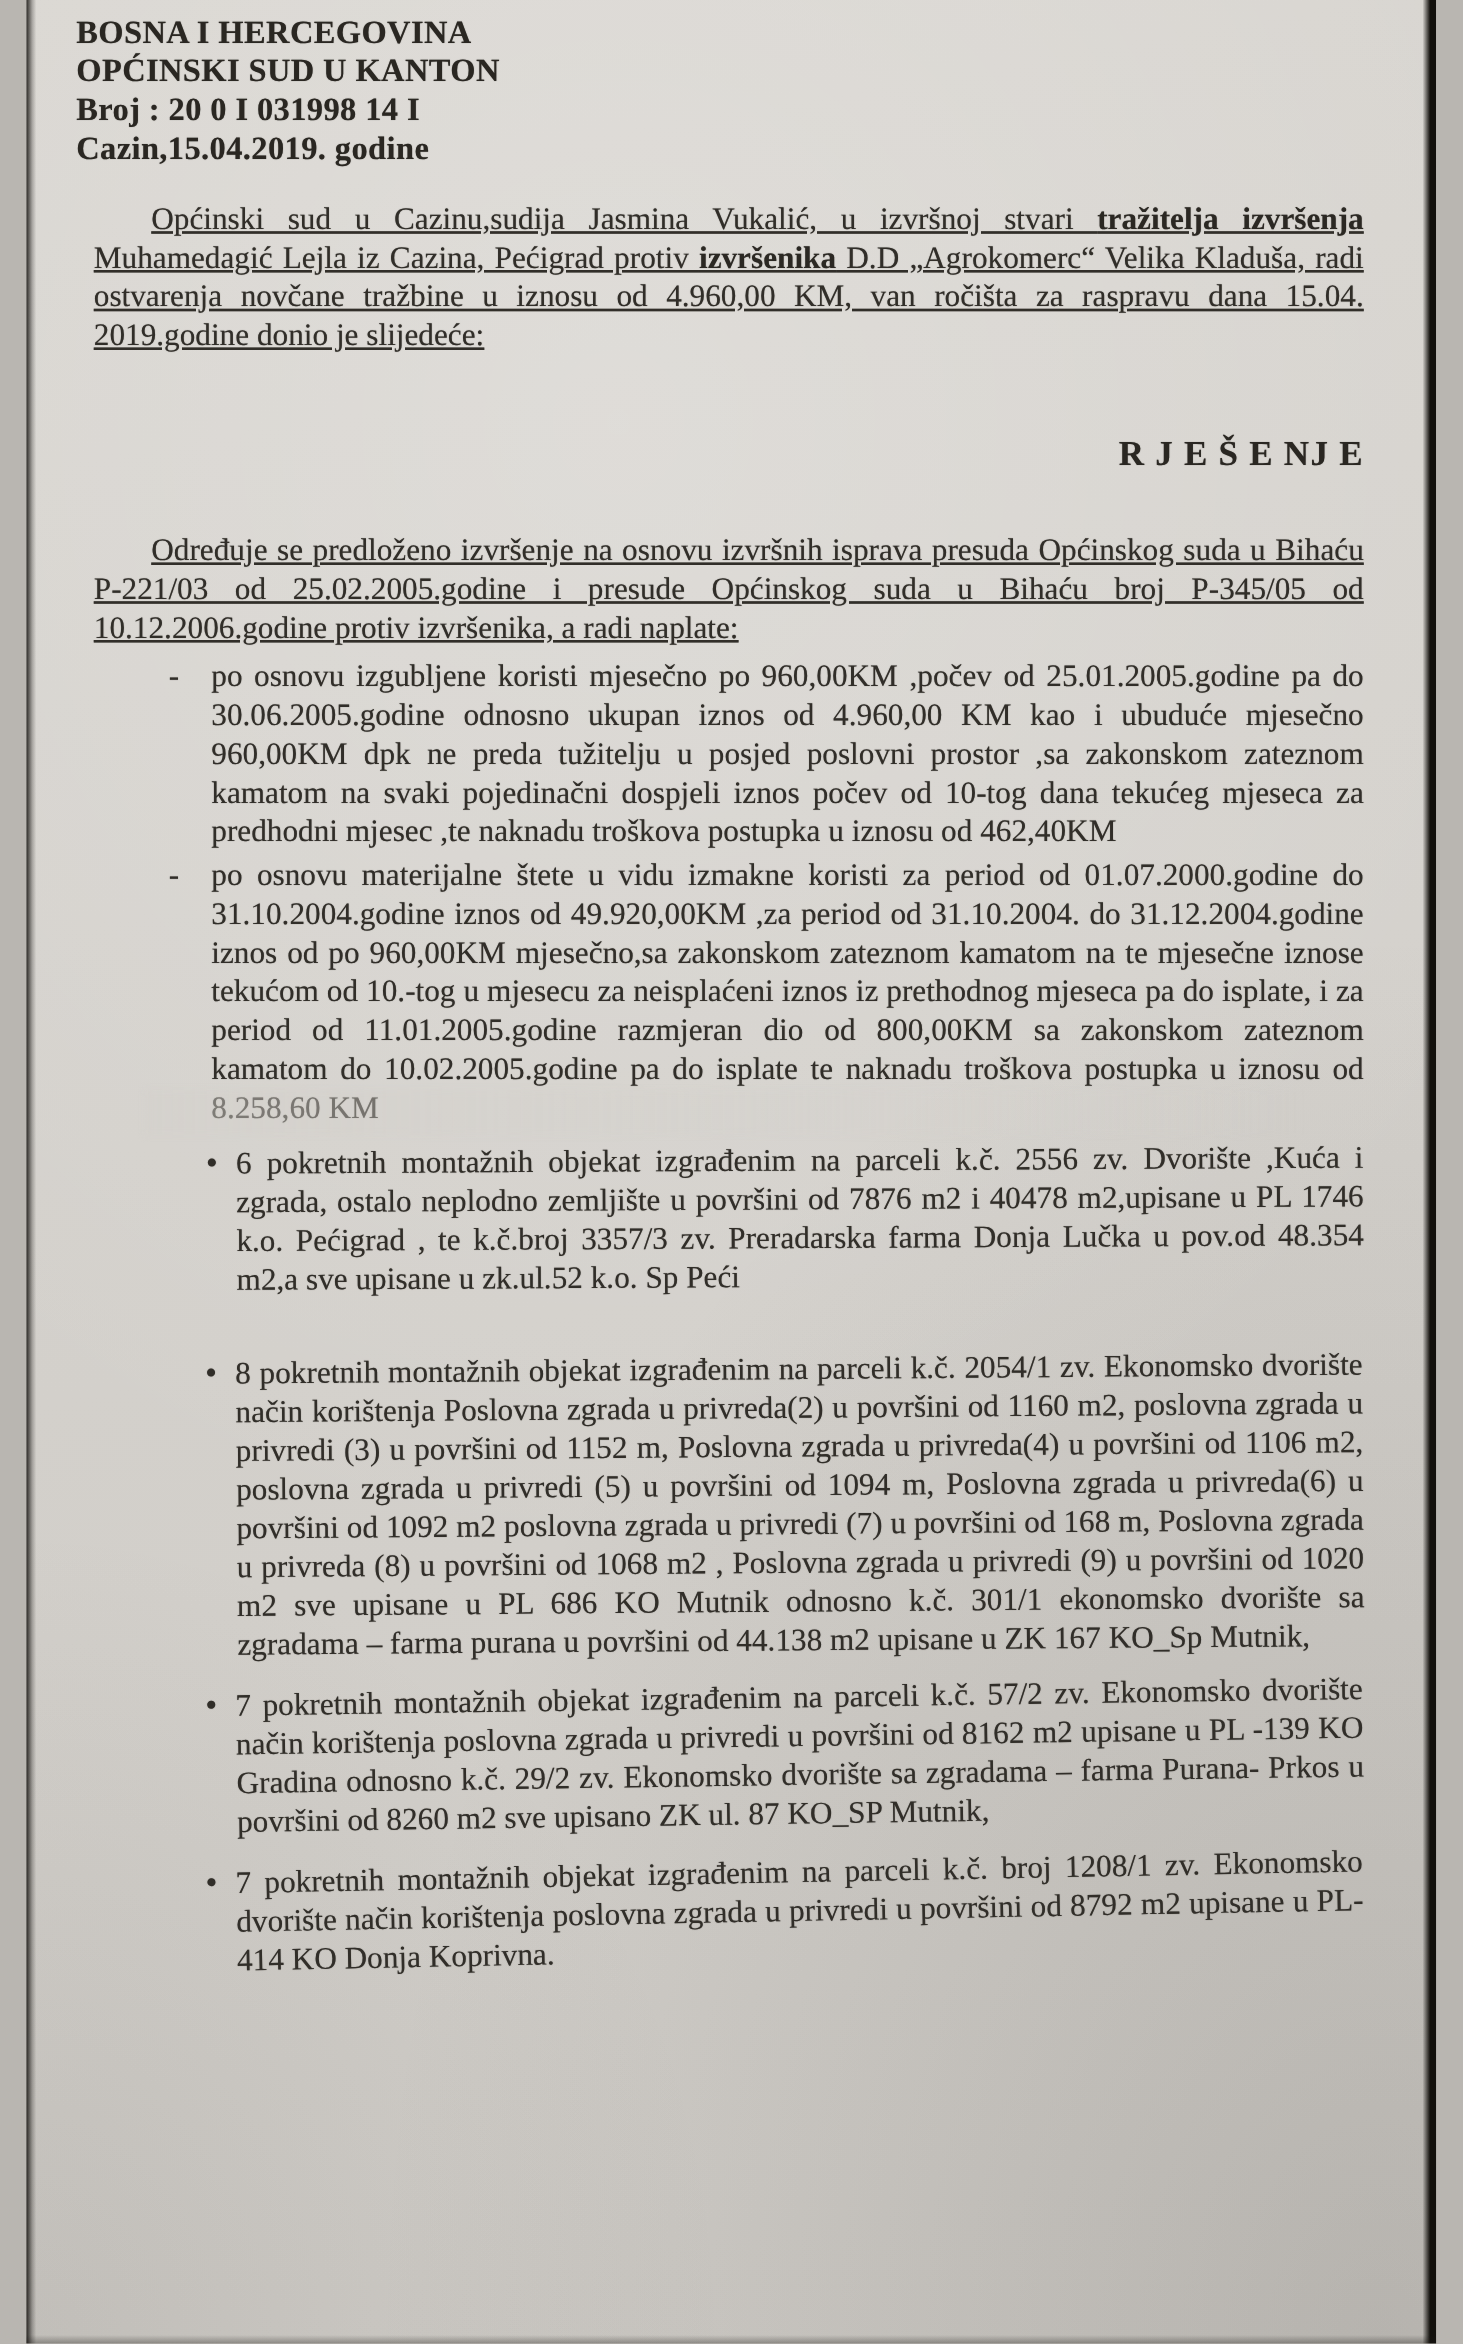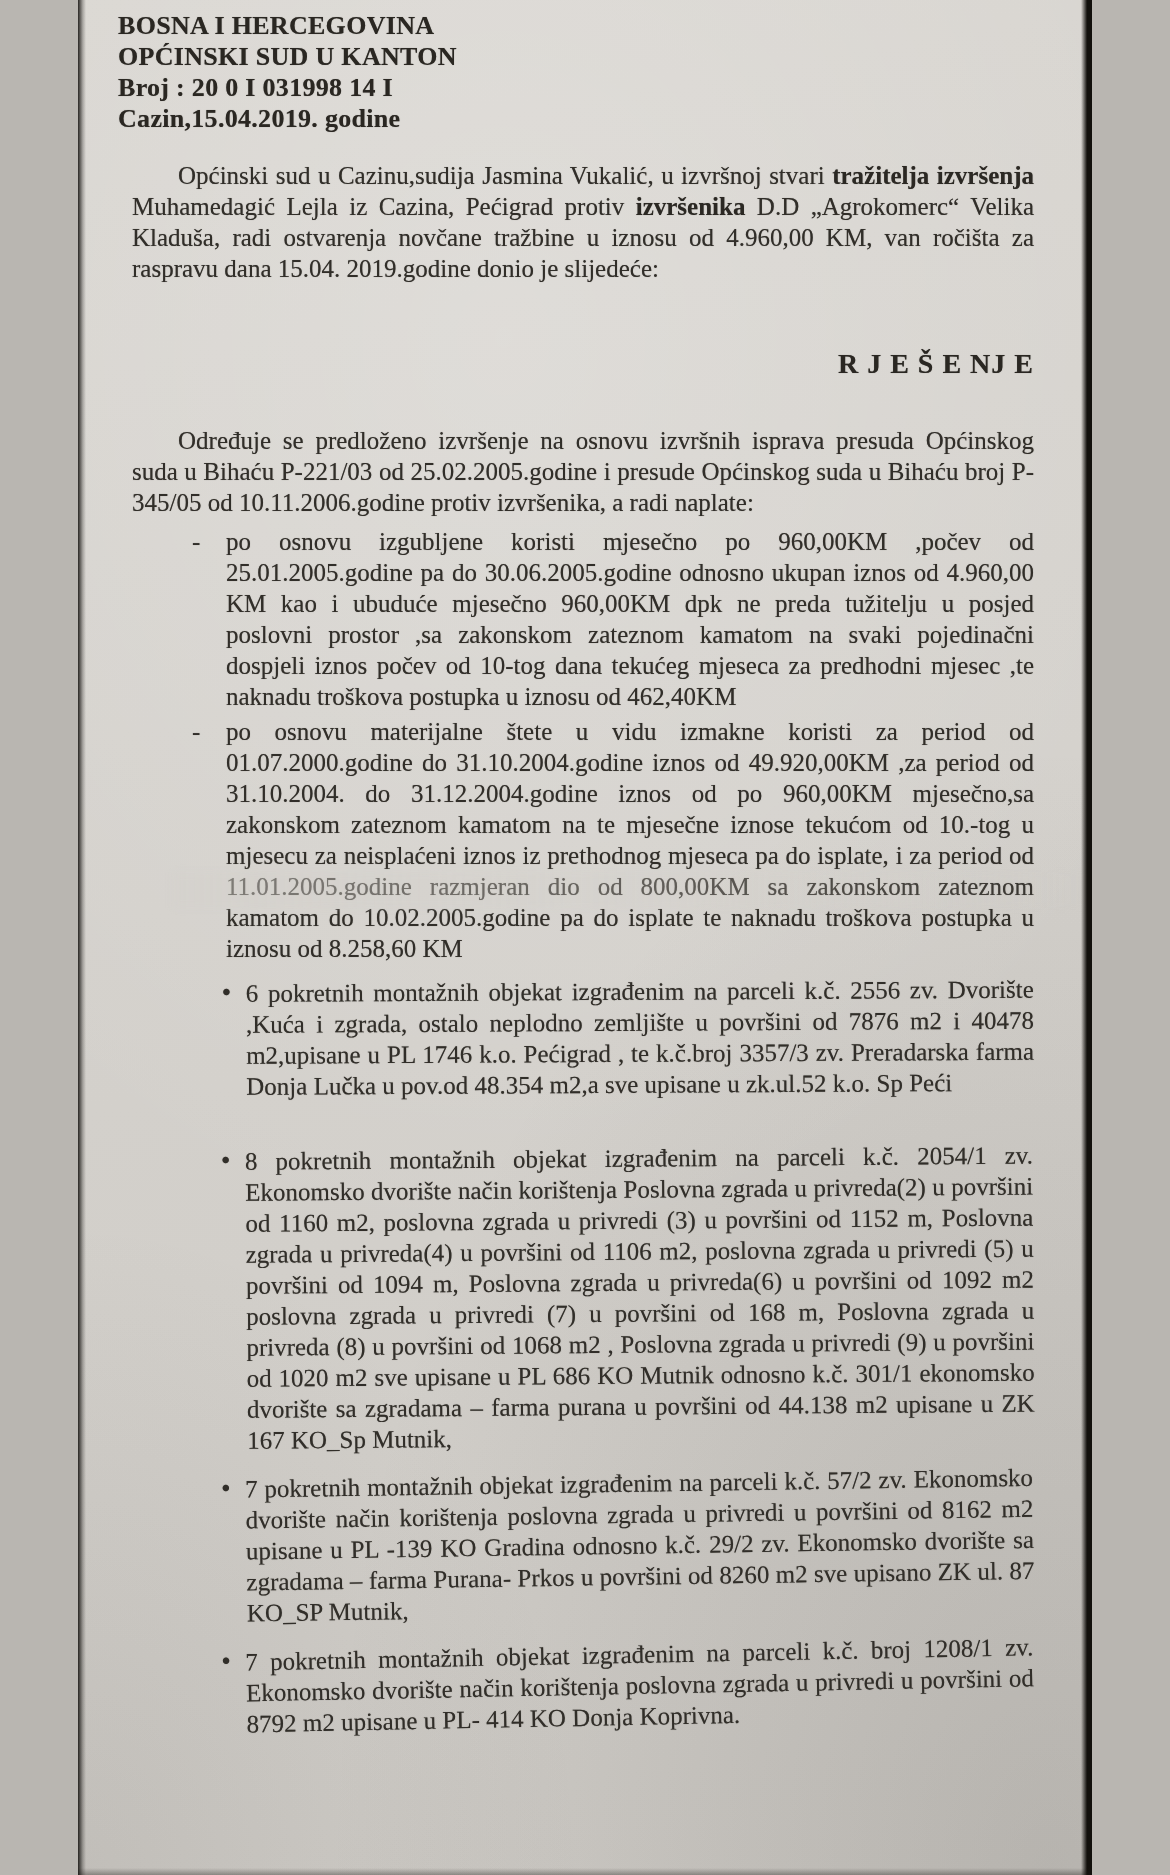--- a/index.html
+++ b/index.html
@@ -1,18 +1,18 @@
 <!DOCTYPE html>
 <html lang="bs"><head>
 <meta charset="utf-8">
 <style>
   html,body { margin:0; padding:0; background:#b9b6b1; }
   .photo {
     position:relative;
-    width:1014px; height:1875px;
+    width:1128px; height:1875px;
     margin:0 auto;
     overflow:hidden;
     font-family:"Liberation Serif","DejaVu Serif",serif;
     color:#312e29;
     background:
       radial-gradient(120% 80% at 42% 18%, rgba(255,255,255,0.20), rgba(255,255,255,0) 62%),
       radial-gradient(130% 110% at 96% 100%, rgba(58,55,50,0.16), rgba(58,55,50,0) 55%),
       radial-gradient(100% 70% at 0% 100%, rgba(70,67,62,0.10), rgba(70,67,62,0) 50%),
       linear-gradient(170deg,#d9d6d1 0%,#d4d1cc 45%,#cecbc6 100%);
   }
@@ -37,20 +37,21 @@
     position:absolute; inset:0;
     padding:10px 58px 0 40px;
     font-size:25px; line-height:31px;
     text-shadow:0 0 0.8px rgba(43,41,36,0.55);
   }
   .hdr { font-weight:bold; font-size:26px; line-height:31px; letter-spacing:0.3px; color:#2a2722; }
   .para {
     margin:0 0 0 14px;
     text-align:justify;
     text-indent:46px;
+    text-decoration:underline;
   }
   .intro   { margin-top:26px; }
   .title {
     margin:64px 0 0 0;
     text-align:right;
     font-size:28px; font-weight:bold; letter-spacing:1px;
     color:#2a2722;
   }
   .ruling  { margin-top:46px; }
   .exec    { margin-top:50px; margin-left:0; text-indent:74px; }
@@ -96,21 +97,21 @@
       <div class="hdr">BOSNA I HERCEGOVINA</div>
       <div class="hdr">OPĆINSKI SUD U KANTON</div>
       <div class="hdr">Broj : 20 0 I 031998 14 I</div>
       <div class="hdr">Cazin,15.04.2019. godine</div>
     </header>
 
     <p class="para intro"><span>Općinski sud u Cazinu,sudija Jasmina Vukalić,  u izvršnoj stvari </span><b>tražitelja izvršenja</b><span> Muhamedagić Lejla iz Cazina, Pećigrad  protiv </span><b>izvršenika</b><span> D.D „Agrokomerc“ Velika Kladuša, radi ostvarenja novčane tražbine u iznosu od 4.960,00 KM, van ročišta za raspravu dana 15.04. 2019.godine donio je slijedeće:</span></p>
 
     <h1 class="title">R J E Š E NJ E</h1>
 
-    <p class="para ruling">Određuje se predloženo izvršenje na osnovu izvršnih isprava presuda Općinskog suda u Bihaću P-221/03 od 25.02.2005.godine i presude Općinskog suda u Bihaću broj P-345/05 od 10.11.2006.godine protiv izvršenika, a radi naplate:</p>
+    <p class="para ruling">Određuje se predloženo izvršenje na osnovu izvršnih isprava presuda Općinskog suda u Bihaću P-221/03 od 25.02.2005.godine i presude Općinskog suda u Bihaću broj P-345/05 od 10.12.2006.godine protiv izvršenika, a radi naplate:</p>
 
     <ul class="dash-list">
       <li>po osnovu izgubljene koristi mjesečno po 960,00KM ,počev od 25.01.2005.godine pa do 30.06.2005.godine odnosno ukupan iznos od 4.960,00 KM kao i ubuduće mjesečno 960,00KM dpk ne preda tužitelju u posjed poslovni prostor ,sa zakonskom zateznom kamatom na svaki pojedinačni dospjeli iznos počev od 10-tog dana tekućeg mjeseca za predhodni mjesec ,te naknadu troškova postupka u iznosu od 462,40KM</li>
       <li>po osnovu materijalne štete u vidu izmakne koristi za period od 01.07.2000.godine do 31.10.2004.godine iznos od 49.920,00KM ,za period od 31.10.2004. do 31.12.2004.godine iznos od po 960,00KM mjesečno,sa zakonskom zateznom kamatom na te mjesečne iznose tekućom od 10.-tog u mjesecu za neisplaćeni iznos iz prethodnog mjeseca pa do isplate, i za period od 11.01.2005.godine razmjeran dio od 800,00KM sa zakonskom zateznom kamatom do 10.02.2005.godine pa do isplate te naknadu troškova postupka u iznosu od 8.258,60 KM</li>
     </ul>
 
 
     <ul class="bullet-list">
       <li>6 pokretnih montažnih objekat izgrađenim na parceli k.č. 2556 zv. Dvorište ,Kuća i zgrada, ostalo neplodno zemljište u površini od 7876 m2 i 40478 m2,upisane u PL 1746 k.o. Pećigrad , te k.č.broj 3357/3 zv. Preradarska farma Donja Lučka u pov.od 48.354 m2,a sve upisane u zk.ul.52 k.o. Sp Peći</li>
       <li>8 pokretnih montažnih objekat izgrađenim na parceli k.č. 2054/1 zv. Ekonomsko dvorište način korištenja Poslovna zgrada u privreda(2) u površini od 1160 m2, poslovna zgrada u privredi (3) u površini od 1152 m, Poslovna zgrada u privreda(4) u površini od 1106 m2, poslovna zgrada u privredi (5) u površini od 1094 m, Poslovna zgrada u privreda(6) u površini od 1092 m2 poslovna zgrada u privredi (7) u površini od 168 m, Poslovna zgrada u privreda (8) u površini od 1068 m2 , Poslovna zgrada u privredi (9) u površini od 1020 m2 sve upisane u PL 686 KO Mutnik odnosno k.č. 301/1 ekonomsko dvorište sa zgradama – farma purana u površini od 44.138 m2 upisane u ZK 167 KO_Sp Mutnik,</li>

